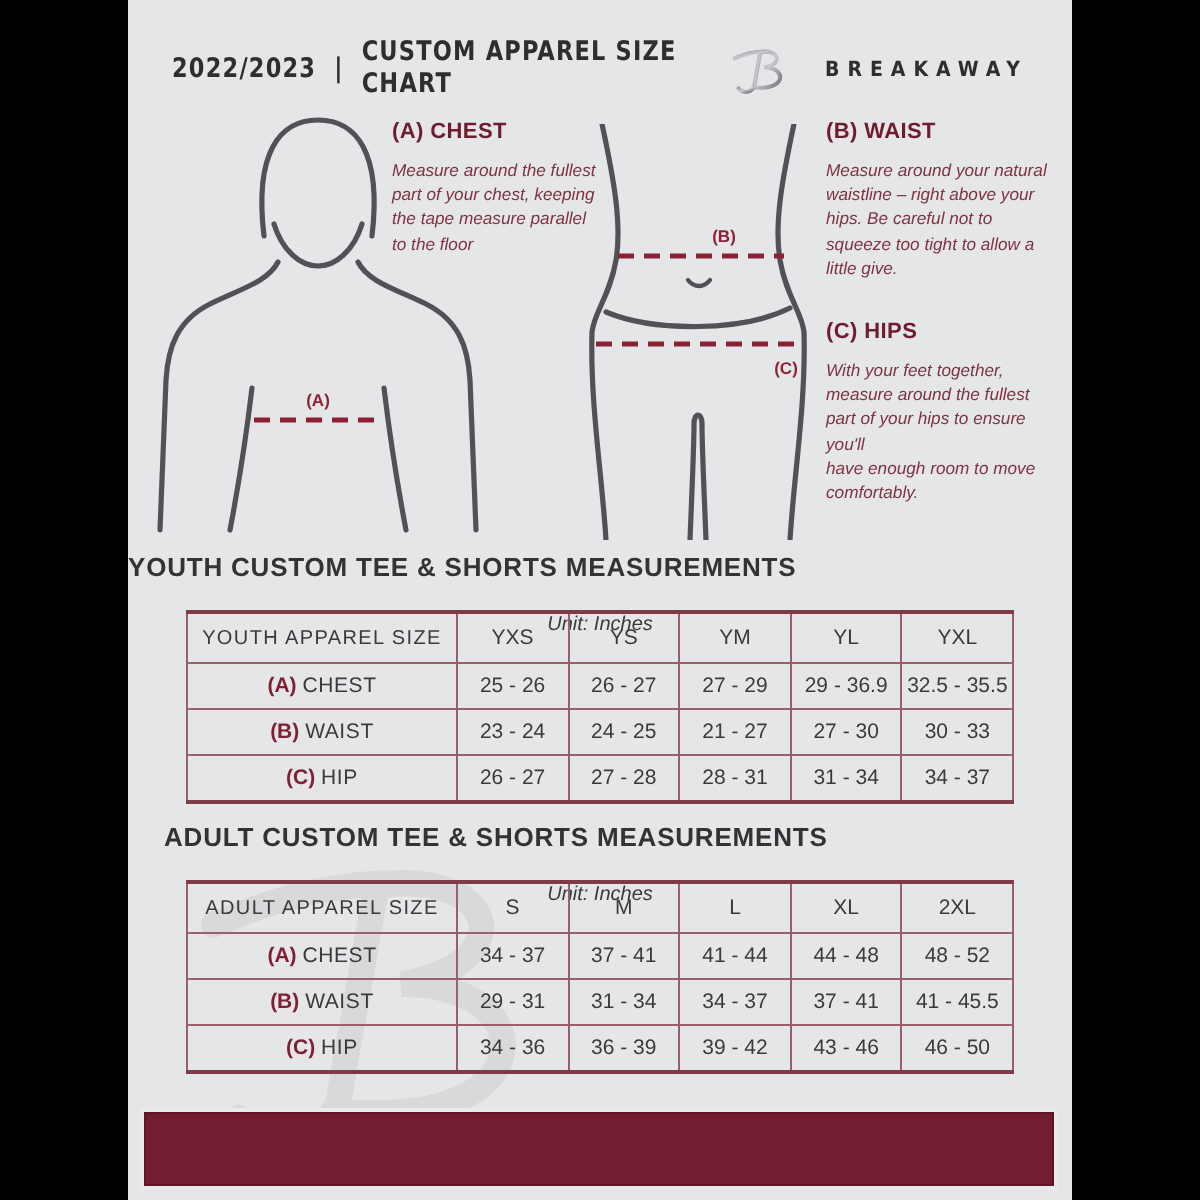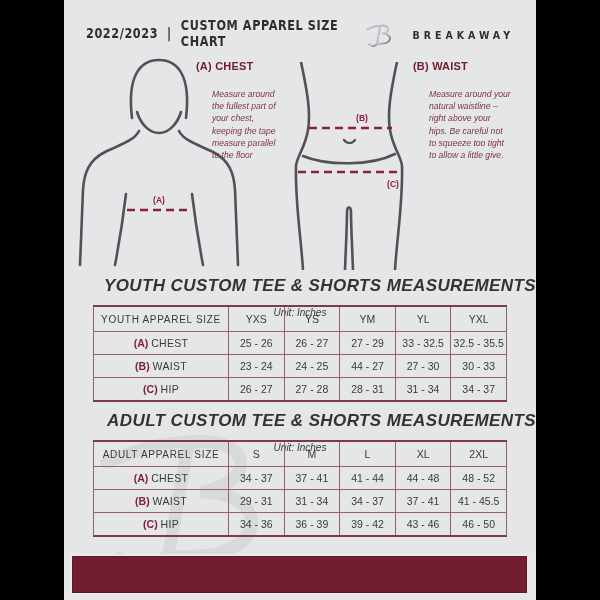--- a/index.html
+++ b/index.html
@@ -27,41 +27,41 @@
   .brand-name{
     font-weight:bold;font-size:10.5px;letter-spacing:4px;color:#2e2e30;
     font-family:"DejaVu Sans", sans-serif;font-stretch:condensed;
   }
   
   .instr{position:absolute;}
   .instr h3{
     margin:0 0 7px 0;font-size:11px;font-weight:bold;color:#6f1d2e;letter-spacing:.2px;
   }
   .instr p{
-    margin:16px;font-size:8.6px;font-style:italic;color:#7d3342;line-height:1.42;
+    margin:0;font-size:8.6px;font-style:italic;color:#7d3342;line-height:1.42;
     white-space:pre-line;
   }
   #instr-chest{left:132px;top:60px;width:104px;}
   #instr-waist{left:349px;top:60px;width:114px;}
   #instr-hips{left:349px;top:160px;width:116px;}
   
   .fig{position:absolute;}
   #fig-torso{left:12px;top:54px;}
   #fig-lower{left:228px;top:62px;}
   
   .sec-title{
-    position:absolute;left:0;width:100%;text-align:right;
-    font-size:17px;font-weight:bold;color:#333335;letter-spacing:.4px;font-style:italic;
+    position:absolute;left:0;width:100%;text-align:left;
+    font-size:13px;font-weight:bold;color:#333335;letter-spacing:.4px;
   }
   .sec-unit{
     position:absolute;left:0;width:100%;text-align:center;
     font-size:10px;font-style:italic;font-weight:500;color:#3a3a3c;margin-top:17px;
   }
   #youth-title{top:276px;} #youth-unit{top:290px;}
-  #adult-title{top:411px;} #adult-unit{top:425px;}
+  #adult-title{top:411px;padding-left:18px;} #adult-unit{top:425px;}
   table.size{
     position:absolute;left:29px;width:414px;border-collapse:collapse;
     background:transparent;table-layout:fixed;z-index:2;
   }
   #youth-table{top:305px;} #adult-table{top:440px;}
   table.size td,table.size th{
     border:1px solid #9b5e6b;padding:0;height:22px;
     font-size:10.5px;color:#3a3a3c;text-align:center;vertical-align:middle;
     background:transparent;font-weight:normal;
   }
@@ -142,20 +142,25 @@
   </svg>
 
   <div id="instr-chest" class="instr">
     <h3>(A) CHEST</h3>
     <p>Measure around the fullest part of your chest, keeping the tape measure parallel to the floor</p>
   </div>
   <div id="instr-waist" class="instr">
     <h3>(B) WAIST</h3>
     <p>Measure around your natural waistline – right above your hips. Be careful not to squeeze too tight to allow a little give.</p>
   </div>
+  <div id="instr-hips" class="instr">
+    <h3>(C) HIPS</h3>
+    <p>With your feet together, measure around the fullest part of your hips to ensure you'll
+have enough room to move comfortably.</p>
+  </div>
 
   <svg id="watermark" width="178" height="178" viewBox="0 0 36 34">
     <g fill="none" stroke="#d8d9db" stroke-width="2.6" stroke-linecap="round">
       <path d="M20 6 C32 4.5 34 14 22 16 C36 16 36 29 20 29 L15 29"></path>
       <path d="M19.5 6 L15.5 28.5"></path>
       <path d="M3 10 C10 7 16 5.5 24 5.8"></path>
       <path d="M15.5 28.5 C13.5 32.5 7.5 32.5 5.5 29.5"></path>
     </g>
   </svg>
 
@@ -177,28 +182,28 @@
       <td class="szcol">YS</td>
       <td class="szcol">YM</td>
       <td class="szcol">YL</td>
       <td class="szcol">YXL</td>
     </tr>
     <tr>
       <td class="first"><span class="rk">(A)</span> <span class="rl">CHEST</span></td>
       <td>25 - 26</td>
       <td>26 - 27</td>
       <td>27 - 29</td>
-      <td>33 - 32.5</td>
+      <td>29 - 36.9</td>
       <td>32.5 - 35.5</td>
     </tr>
     <tr>
       <td class="first"><span class="rk">(B)</span> <span class="rl">WAIST</span></td>
       <td>23 - 24</td>
       <td>24 - 25</td>
-      <td>44 - 27</td>
+      <td>21 - 27</td>
       <td>27 - 30</td>
       <td>30 - 33</td>
     </tr>
     <tr>
       <td class="first"><span class="rk">(C)</span> <span class="rl">HIP</span></td>
       <td>26 - 27</td>
       <td>27 - 28</td>
       <td>28 - 31</td>
       <td>31 - 34</td>
       <td>34 - 37</td>

